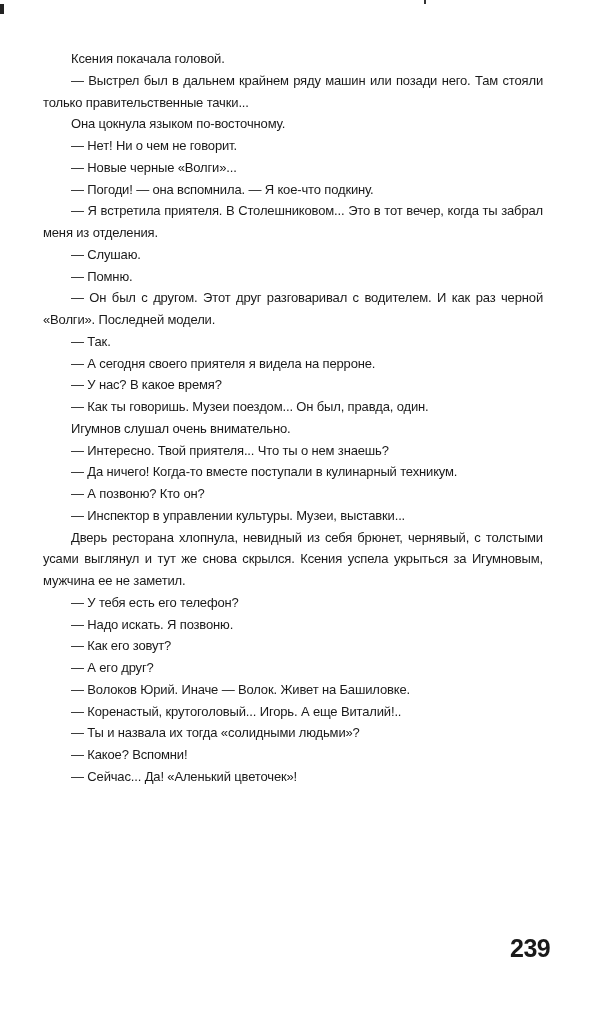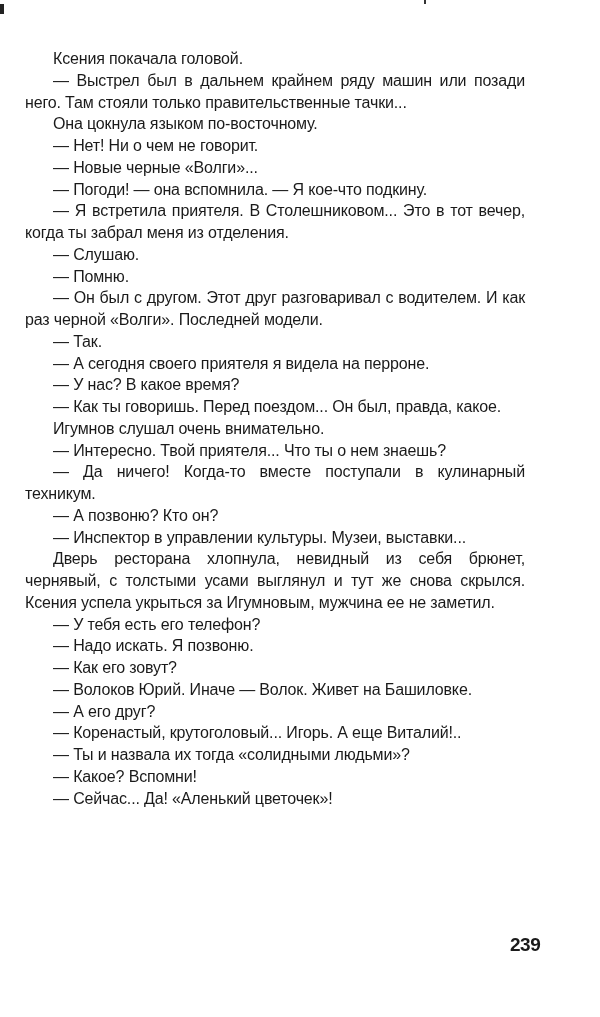--- a/index.html
+++ b/index.html
@@ -26,40 +26,40 @@
     .top-mark {
       position: absolute;
       left: 424px;
       top: 0;
       width: 2px;
       height: 4px;
       background: #333;
     }
     .page-text {
       position: absolute;
-      left: 25px;
+      left: 43px;
       top: 48px;
       width: 500px;
-      font-size: 16px;
+      font-size: 13px;
       line-height: 21.75px;
       letter-spacing: -0.15px;
     }
     .para {
       margin: 0;
       text-align: justify;
       text-align-last: left;
     }
     .indent {
       text-indent: 28px;
     }
     .page-number {
       position: absolute;
       left: 510px;
       top: 934px;
-      font-size: 19px;
+      font-size: 25px;
       font-weight: bold;
       letter-spacing: -0.5px;
     }
   </style>
 </head>
 <body>
 
 <div class="corner-mark"></div>
 <div class="top-mark"></div>
 
@@ -70,31 +70,31 @@
   <p class="para indent">— Нет! Ни о чем не говорит.</p>
   <p class="para indent">— Новые черные «Волги»...</p>
   <p class="para indent">— Погоди! — она вспомнила. — Я кое-что подкину.</p>
   <p class="para indent">— Я встретила приятеля. В Столешниковом... Это в тот вечер, когда ты забрал меня из отделения.</p>
   <p class="para indent">— Слушаю.</p>
   <p class="para indent">— Помню.</p>
   <p class="para indent">— Он был с другом. Этот друг разговаривал с водителем. И как раз черной «Волги». Последней модели.</p>
   <p class="para indent">— Так.</p>
   <p class="para indent">— А сегодня своего приятеля я видела на перроне.</p>
   <p class="para indent">— У нас? В какое время?</p>
-  <p class="para indent">— Как ты говоришь. Перед поездом... Он был, правда, какое.</p>
+  <p class="para indent">— Как ты говоришь. Музеи поездом... Он был, правда, один.</p>
   <p class="para indent">Игумнов слушал очень внимательно.</p>
   <p class="para indent">— Интересно. Твой приятеля... Что ты о нем знаешь?</p>
   <p class="para indent">— Да ничего! Когда-то вместе поступали в кулинарный техникум.</p>
   <p class="para indent">— А позвоню? Кто он?</p>
   <p class="para indent">— Инспектор в управлении культуры. Музеи, выставки...</p>
   <p class="para indent">Дверь ресторана хлопнула, невидный из себя брюнет, чернявый, с толстыми усами выглянул и тут же снова скрылся. Ксения успела укрыться за Игумновым, мужчина ее не заметил.</p>
   <p class="para indent">— У тебя есть его телефон?</p>
   <p class="para indent">— Надо искать. Я позвоню.</p>
   <p class="para indent">— Как его зовут?</p>
+  <p class="para indent">— А его друг?</p>
   <p class="para indent">— Волоков Юрий. Иначе — Волок. Живет на Башиловке.</p>
-  <p class="para indent">— А его друг?</p>
   <p class="para indent">— Коренастый, крутоголовый... Игорь. А еще Виталий!..</p>
   <p class="para indent">— Ты и назвала их тогда «солидными людьми»?</p>
   <p class="para indent">— Какое? Вспомни!</p>
   <p class="para indent">— Сейчас... Да! «Аленький цветочек»!</p>
 </div>
 
 <div class="page-number">239</div>
 
 </body></html>

